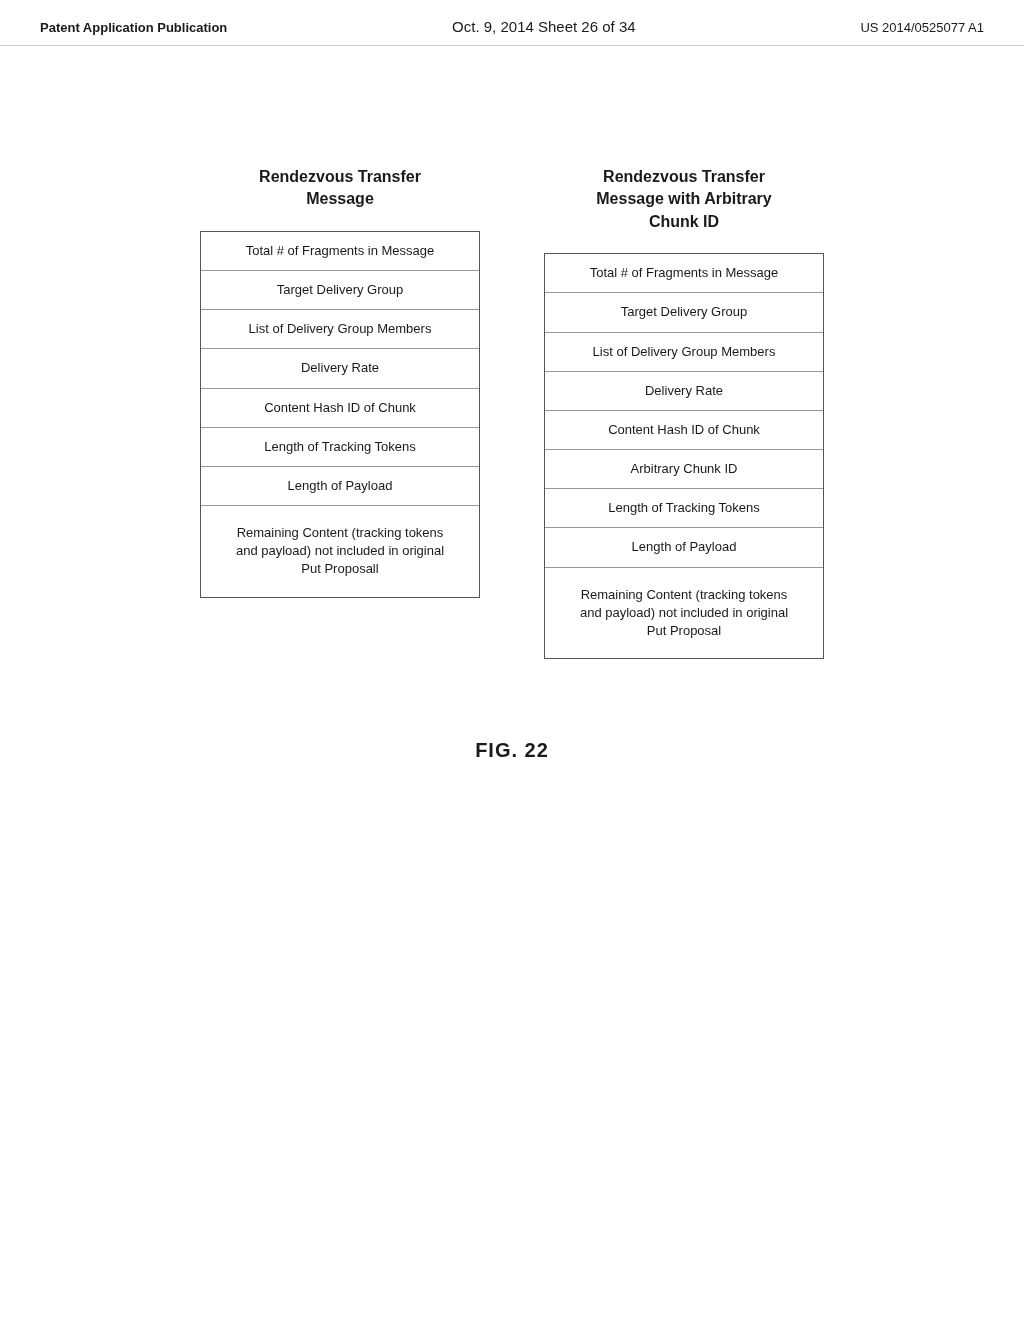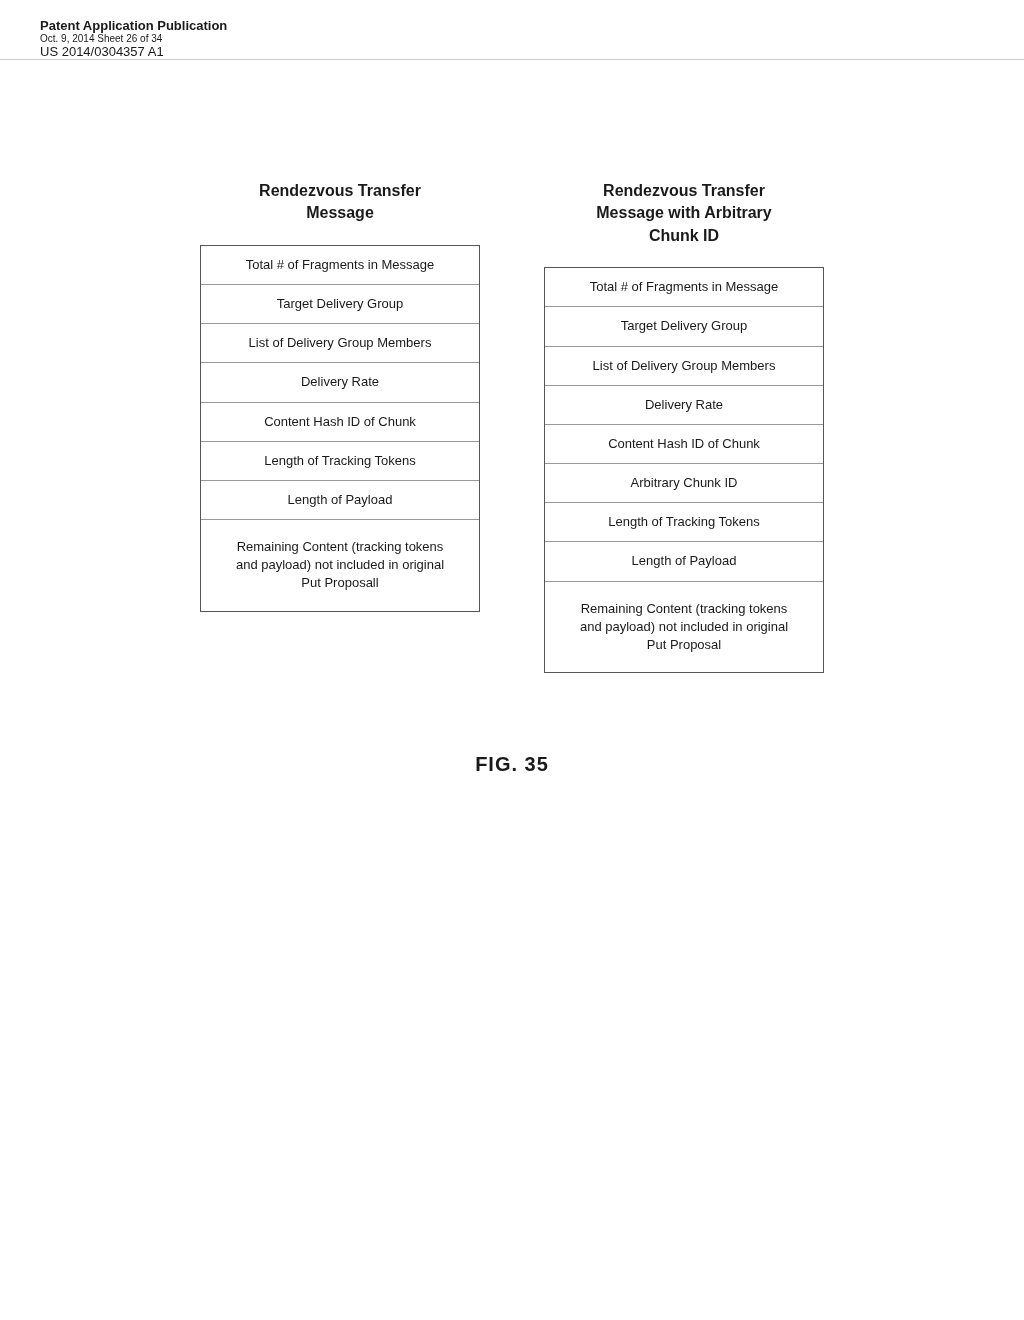--- a/index.html
+++ b/index.html
@@ -13,32 +13,31 @@
       min-height: 1320px;
       background: #ffffff;
       font-family: Arial, Helvetica, sans-serif;
       color: #1a1a1a;
     }
 
     .page-header {
       display: flex;
       justify-content: space-between;
       align-items: baseline;
-      padding: 18px 40px 0 40px;
+      padding: 18px 40px 10px 40px;
       border-bottom: 1px solid #ccc;
       font-size: 13px;
-      flex-direction: column;
     }
 
     .header-left {
       font-weight: bold;
     }
 
     .header-center {
-      font-size: 10px;
+      font-size: 15px;
       text-align: right;
     }
 
     .header-right {
       font-size: 13px;
     }
 
     .main-content {
       display: flex;
       flex-direction: column;
@@ -99,21 +98,21 @@
       text-align: center;
       letter-spacing: 1px;
     }
   </style>
 </head>
 <body>
 
 <div class="page-header">
   <span class="header-left">Patent Application Publication</span>
   <span class="header-center">Oct. 9, 2014    Sheet 26 of 34</span>
-  <span class="header-right">US 2014/0304357 A1</span>
+  <span class="header-right">US 2014/0525077 A1</span>
 </div>
 
 <div class="main-content">
   <div class="diagrams-row">
 
     <div class="diagram-container">
       <div class="diagram-title">Rendezvous Transfer<br>Message</div>
       <div class="message-table">
         <div class="row">Total # of Fragments in Message</div>
         <div class="row">Target Delivery Group</div>
@@ -136,14 +135,14 @@
         <div class="row">Content Hash ID of Chunk</div>
         <div class="row">Arbitrary Chunk ID</div>
         <div class="row">Length of Tracking Tokens</div>
         <div class="row">Length of Payload</div>
         <div class="row tall">Remaining Content (tracking tokens<br>and payload) not included in original<br>Put Proposal</div>
       </div>
     </div>
 
   </div>
 
-  <div class="figure-label">FIG. 35</div>
+  <div class="figure-label">FIG. 22</div>
 </div>
 
 </body></html>

